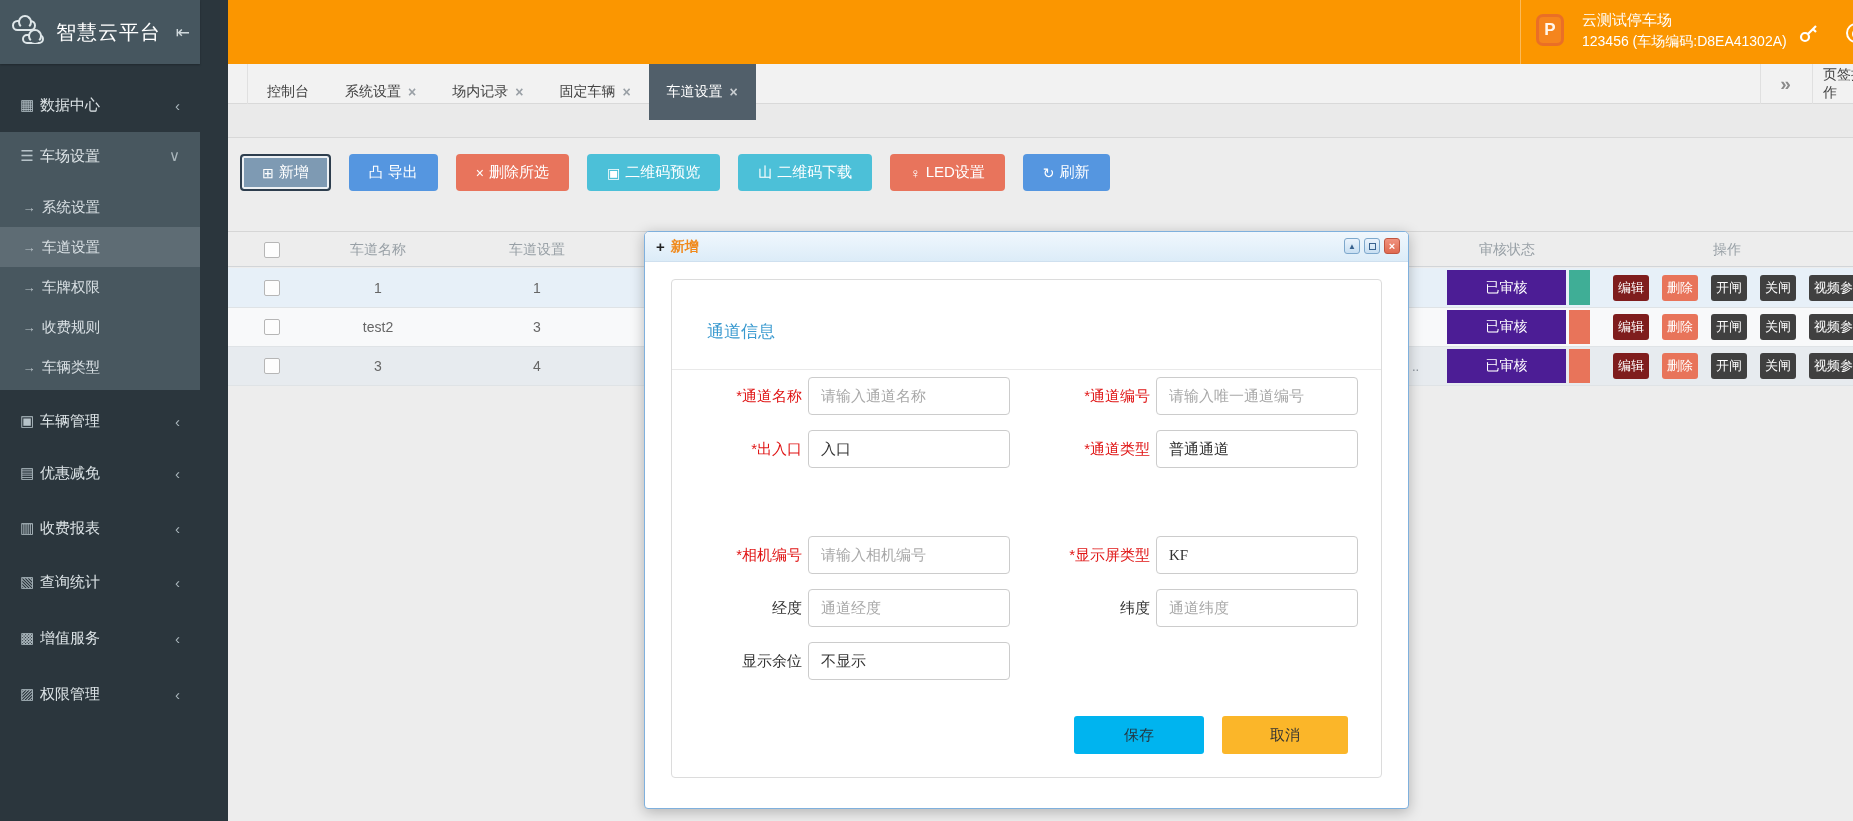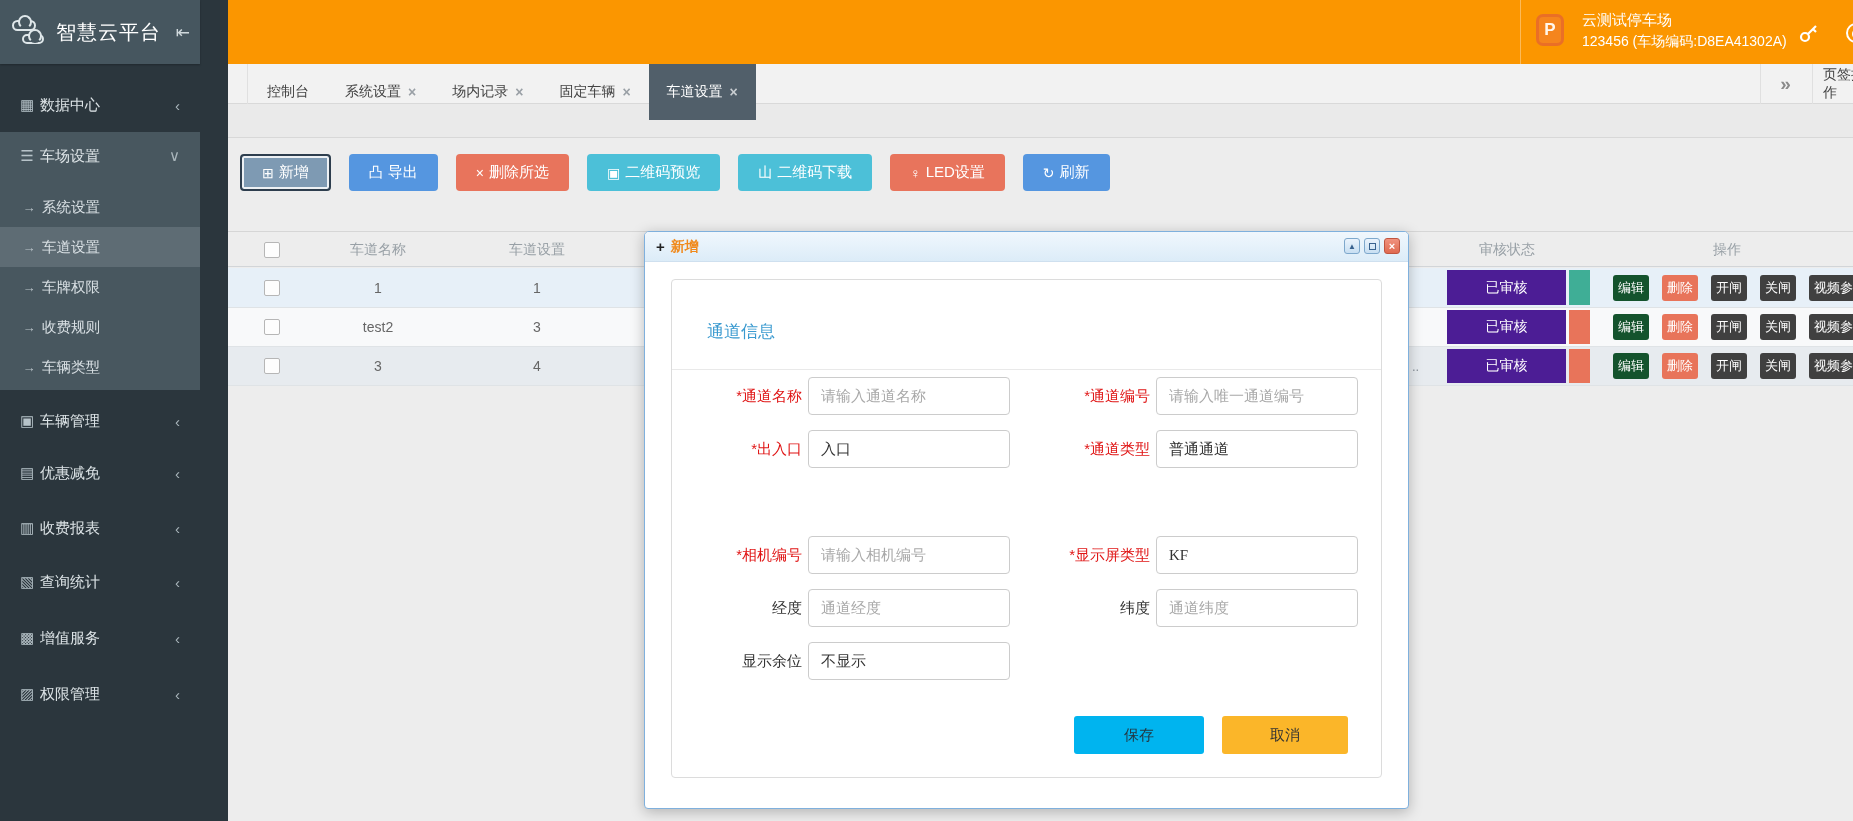--- a/index.html
+++ b/index.html
@@ -63,21 +63,21 @@
   .r1 { top:130px; height:40px; background:#e7f0f8; }
   .r2 { top:170px; height:39px; background:#f8f9fa; }
   .r3 { top:209px; height:39px; background:#e7ebef; }
   .cell { position:absolute; top:0; height:100%; display:flex; align-items:center; justify-content:center; color:#666; font-size:14px; }
   .chk { width:16px; height:16px; border:1px solid #b6b6b6; border-radius:2px; background:#fdfdfd; cursor:pointer; appearance:none; }
   .badge { position:absolute; left:1232px; top:2px; width:119px; height:calc(100% - 4px); background:#4c1d95; color:#fff; font-size:14px; display:flex; align-items:center; justify-content:center;text-align:right; }
   .strip { position:absolute; left:1354px; top:2px; width:21px; height:calc(100% - 4px); }
   .strip.teal { background:#3fae96; } .strip.orange { background:#e8745a; }
   .acts { position:absolute; left:1398px; top:0; height:100%; display:flex; align-items:center; gap:13px; }
   .act-btn { min-width:36px; height:26px; border:none; border-radius:3px; color:#fff; font-size:13px; padding:0 5px; cursor:pointer; white-space:nowrap; }
-  .a-green { background:#14532d; } .a-red { background:#e8745a; } .a-blue { background:#404040; }
+  .a-green { background:#7f1d1d; } .a-red { background:#e8745a; } .a-blue { background:#404040; }
   .ellipsis-hint { position:absolute; left:1197px; top:0; height:100%; display:flex; align-items:center; color:#8a929a; font-size:13px; }
 
   
   #modal { position:absolute; left:644px; top:231px; width:765px; height:578px; background:#fff; border:1px solid #7fb0dd; border-radius:5px 5px 4px 4px; box-shadow:0 3px 14px rgba(0,0,0,.25); z-index:10; }
   #modal-titlebar { position:absolute; left:0; top:0; width:100%; height:30px; background:linear-gradient(#f0f7fd,#dcecf8); border-bottom:1px solid #cfe0ef; border-radius:4px 4px 0 0; display:flex; align-items:center; }
   #modal-plus { margin-left:11px; font-size:15px; font-weight:bold; color:#222; }
   #modal-title { margin-left:6px; font-size:14px; font-weight:bold; color:#f08a1d; }
   #modal-controls { position:absolute; right:8px; top:6px; display:flex; gap:4px; }
   .wbtn { width:16px; height:16px; border-radius:3px; display:flex; align-items:center; justify-content:center; cursor:pointer; }
   .wbtn.blue { background:linear-gradient(#eaf3fc,#c8dff2); border:1px solid #7ea8cc; color:#39628f; font-size:8px; }

